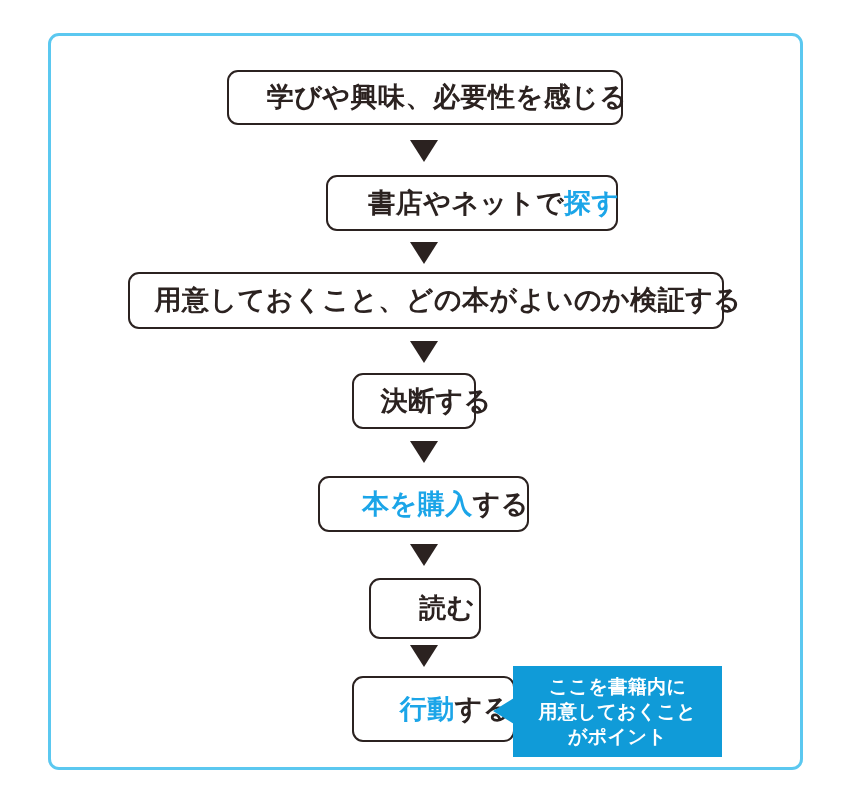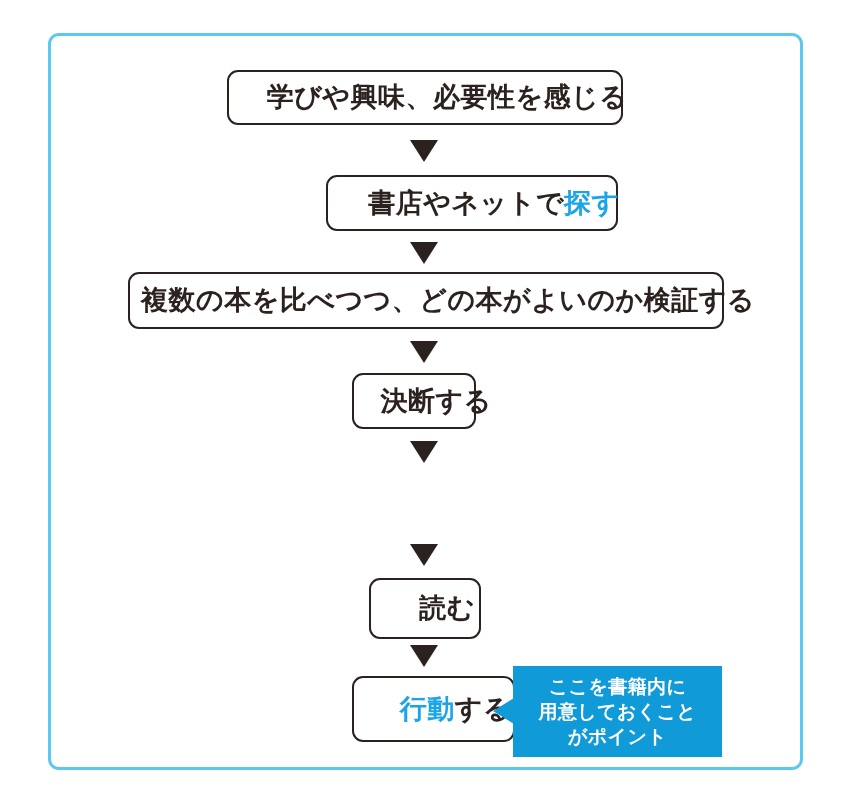--- a/index.html
+++ b/index.html
@@ -130,31 +130,34 @@
 
   <div class="arrow-down" id="arrow-1"></div>
 
   <div class="flow-box" id="box-2">
     <span class="label"><span>書店やネットで</span><span class="accent">探す</span><span></span></span>
   </div>
 
   <div class="arrow-down" id="arrow-2"></div>
 
   <div class="flow-box" id="box-3">
-    <span class="label"><span>複数の本を比べつつ、どの本がよいのか検証する</span><span class="accent"></span><span></span></span>
+    <span class="label"><span>用意しておくこと、どの本がよいのか検証する</span><span class="accent"></span><span></span></span>
   </div>
 
   <div class="arrow-down" id="arrow-3"></div>
 
   <div class="flow-box" id="box-4">
     <span class="label"><span>決断する</span><span class="accent"></span><span></span></span>
   </div>
 
   <div class="arrow-down" id="arrow-4"></div>
 
+  <div class="flow-box" id="box-5">
+    <span class="label"><span></span><span class="accent">本を購入</span><span>する</span></span>
+  </div>
 
   <div class="arrow-down" id="arrow-5"></div>
 
   <div class="flow-box" id="box-6">
     <span class="label"><span>読む</span><span class="accent"></span><span></span></span>
   </div>
 
   <div class="arrow-down" id="arrow-6"></div>
 
   <div class="flow-box" id="box-7">

